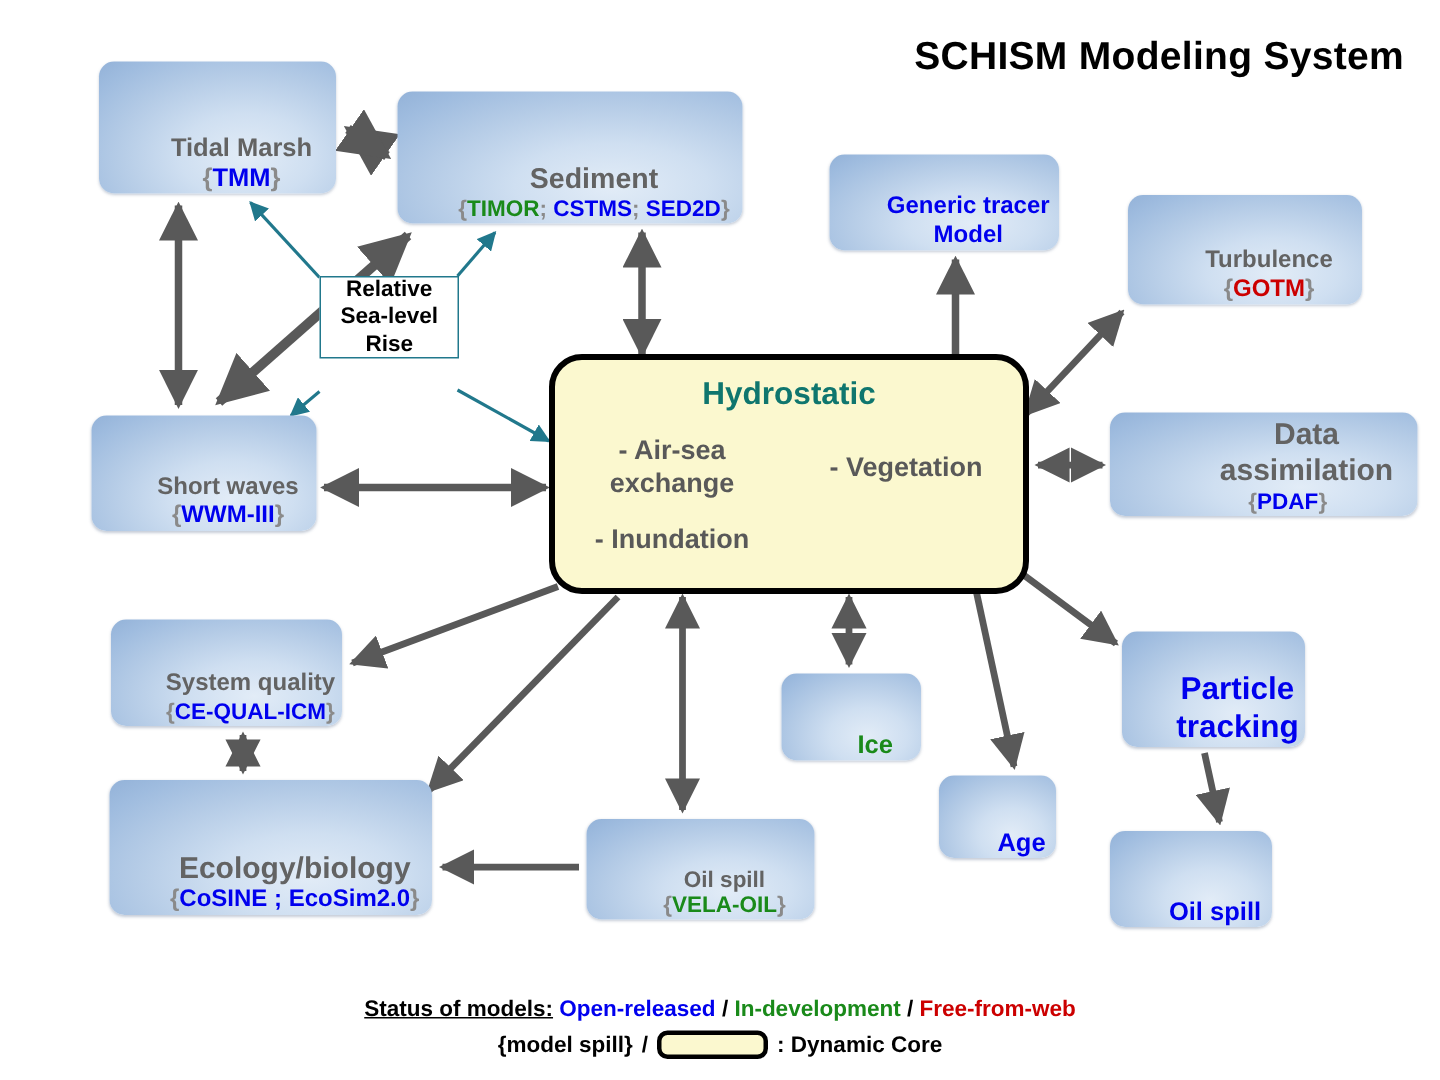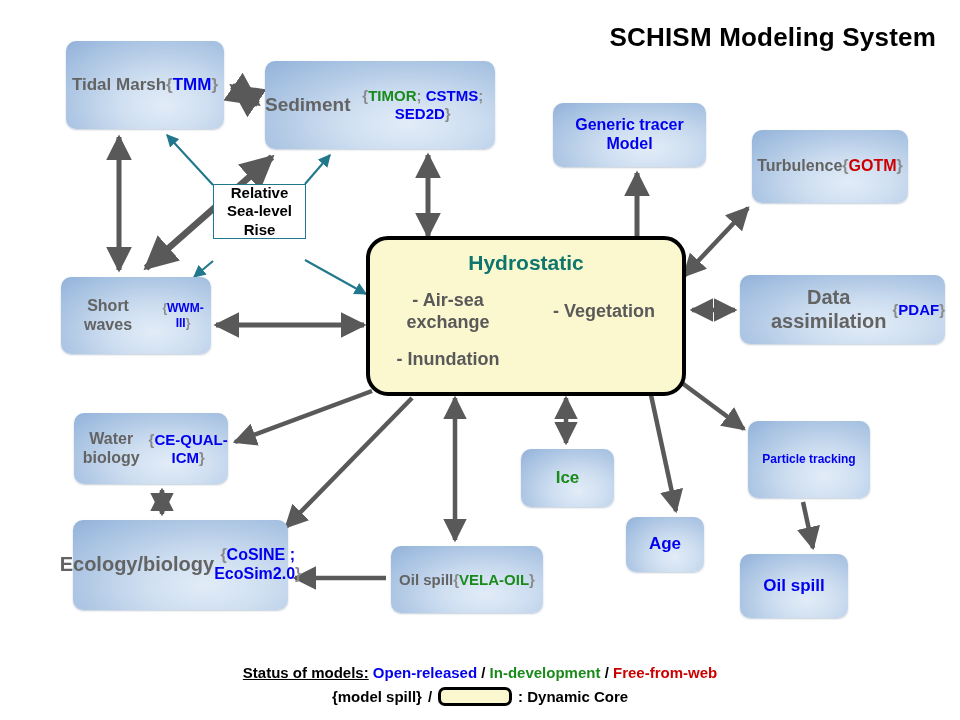--- a/index.html
+++ b/index.html
@@ -9,24 +9,25 @@
 
   svg#wires{position:absolute;left:0;top:0;width:960px;height:720px;}
 
   
   .box{
     position:absolute;
     box-sizing:border-box;
     border-radius:10px;
     background:radial-gradient(ellipse at 62% 72%, #e2ecf7 0%, #cfdff1 32%, #b4cbe6 62%, #9fbcdf 85%, #93b2d8 100%);
     box-shadow:0 1px 2px rgba(90,110,140,.35);
-    display:flex;align-items:center;justify-content:center;
+    display:flex;flex-direction:column;align-items:center;justify-content:flex-end;
     text-align:center;
     line-height:1.18;
     z-index:4;
+    padding-left:32px;
   }
   .box .ttl{color:#636363;font-weight:bold;}
   .box .mdl{color:#8a8a8a;font-weight:bold;}   
   .m-blue{color:#0000ee;}
   .m-green{color:#1a8a1a;}
   .m-red{color:#cc0000;}
 
   
   #core{
     position:absolute;
@@ -167,42 +168,42 @@
       <div class="box" style="left: 66px; top: 41px; width: 158px; height: 88px;">
         <div class="ttl" style="font-size: 17px;">Tidal  Marsh</div>
         <div class="mdl" style="font-size: 17px;">{<span class="m-blue">TMM</span>}</div>
       </div>
       <div class="box" style="left: 265px; top: 61px; width: 230px; height: 88px;">
         <div class="ttl" style="font-size: 19px;">Sediment</div>
         <div class="mdl" style="font-size: 15px;">{<span class="m-green">TIMOR</span>; <span class="m-blue">CSTMS</span>; <span class="m-blue">SED2D</span>}</div>
       </div>
       <div class="box" style="left: 61px; top: 277px; width: 150px; height: 77px;">
         <div class="ttl" style="font-size: 16px;">Short  waves</div>
-        <div class="mdl" style="font-size: 12px;">{<span class="m-blue">WWM-III</span>}</div>
+        <div class="mdl" style="font-size: 16px;">{<span class="m-blue">WWM-III</span>}</div>
       </div>
       <div class="box" style="left: 74px; top: 413px; width: 154px; height: 71px;">
-        <div class="ttl" style="font-size: 16px;">Water biology</div>
+        <div class="ttl" style="font-size: 16px;">System quality</div>
         <div class="mdl" style="font-size: 15px;">{<span class="m-blue">CE-QUAL-ICM</span>}</div>
       </div>
       <div class="box" style="left: 73px; top: 520px; width: 215px; height: 90px;">
         <div class="ttl" style="font-size: 20px;">Ecology/biology</div>
         <div class="mdl" style="font-size: 16px;">{<span class="m-blue">CoSINE ; EcoSim2.0</span>}</div>
       </div>
       <div class="box" style="left: 391px; top: 546px; width: 152px; height: 67px;">
         <div class="ttl" style="font-size: 15px;">Oil spill</div>
         <div class="mdl" style="font-size: 15px;">{<span class="m-green">VELA-OIL</span>}</div>
       </div>
       <div class="box" style="left: 521px; top: 449px; width: 93px; height: 58px;">
         <div class="mdl" style="font-size: 17px;"><span class="m-green">Ice</span></div>
       </div>
       <div class="box" style="left: 626px; top: 517px; width: 78px; height: 55px;">
         <div class="mdl" style="font-size: 17px;"><span class="m-blue">Age</span></div>
       </div>
       <div class="box" style="left: 748px; top: 421px; width: 122px; height: 77px;">
-        <div class="mdl" style="font-size: 12px;"><span class="m-blue">Particle tracking</span></div>
+        <div class="mdl" style="font-size: 21px;"><span class="m-blue">Particle tracking</span></div>
       </div>
       <div class="box" style="left: 740px; top: 554px; width: 108px; height: 64px;">
         <div class="mdl" style="font-size: 17px;"><span class="m-blue">Oil spill</span></div>
       </div>
       <div class="box" style="left: 553px; top: 103px; width: 153px; height: 64px;">
         <div class="mdl" style="font-size: 16px;"><span class="m-blue">Generic tracer Model</span></div>
       </div>
       <div class="box" style="left: 752px; top: 130px; width: 156px; height: 73px;">
         <div class="ttl" style="font-size: 16px;">Turbulence</div>
         <div class="mdl" style="font-size: 16px;">{<span class="m-red">GOTM</span>}</div>

